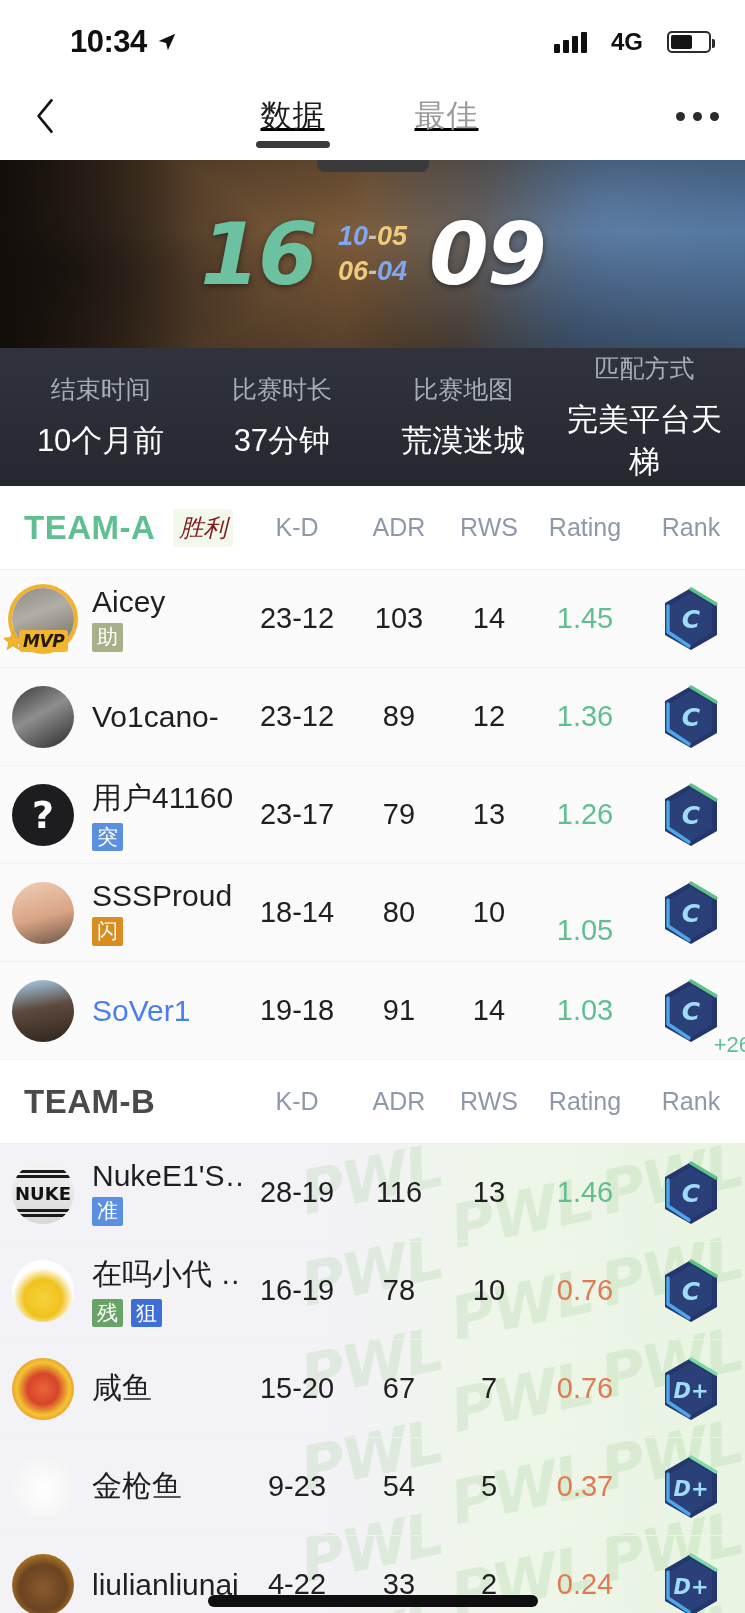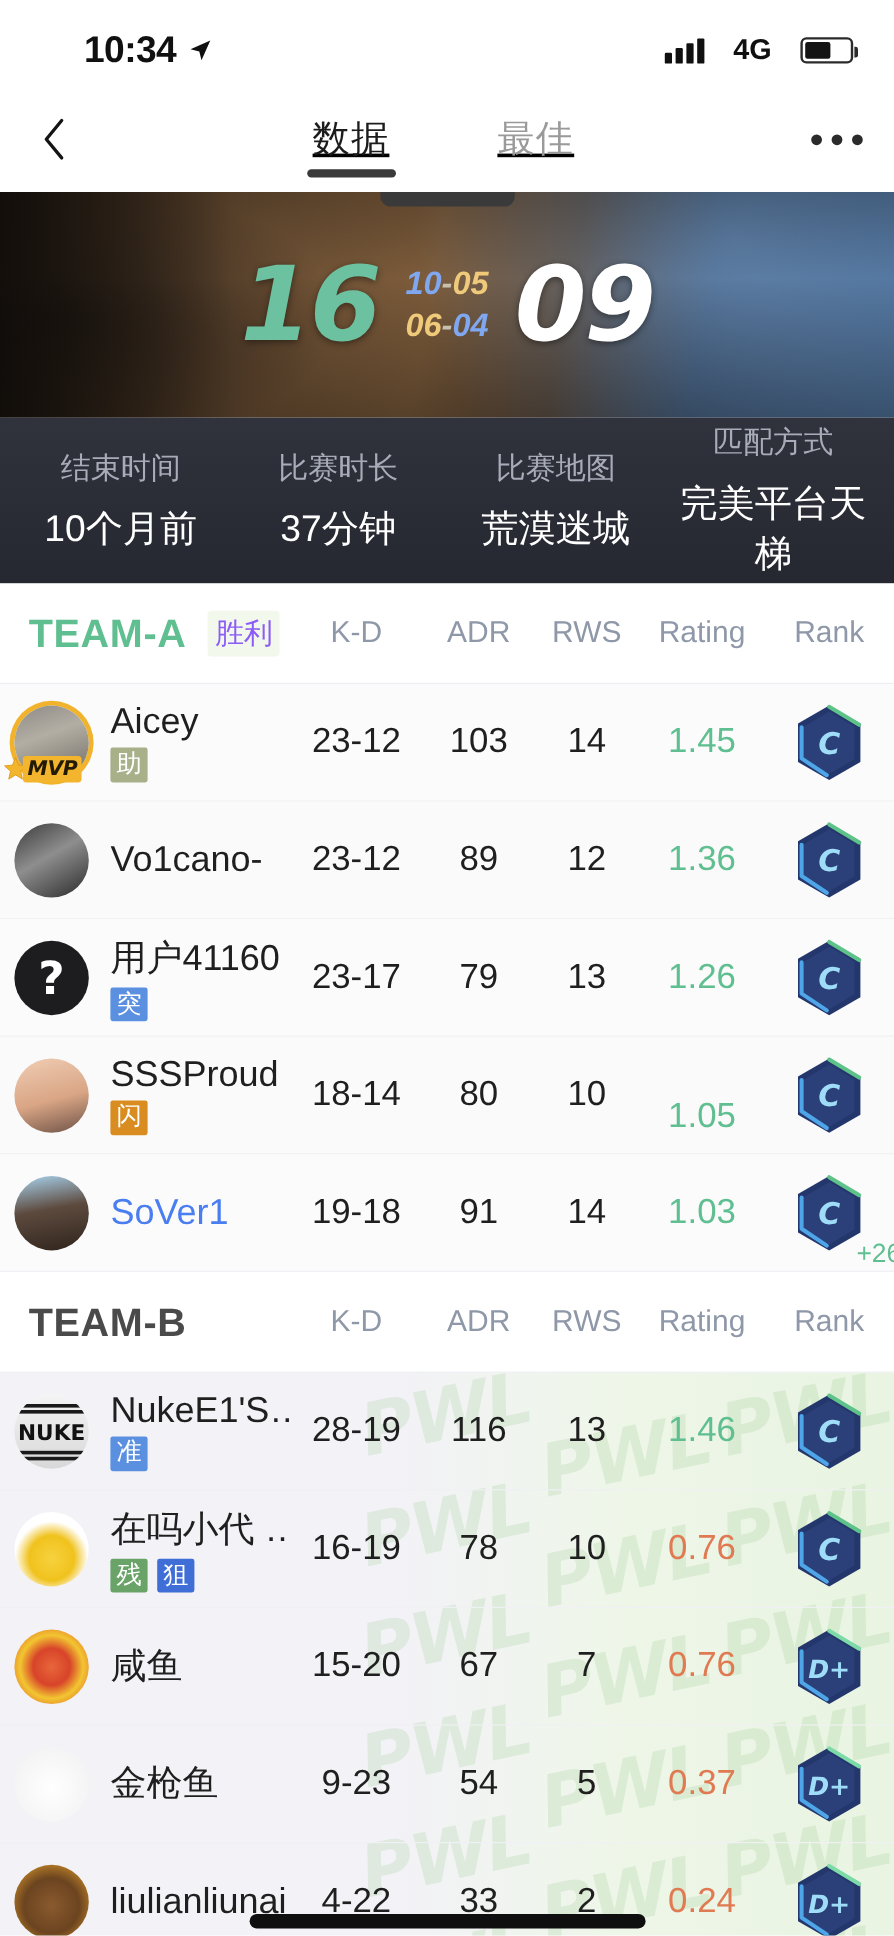--- a/index.html
+++ b/index.html
@@ -97,22 +97,22 @@
 
   
   .team-head{
     height:84px; display:flex; align-items:center; background:#fff;
     border-bottom:1px solid #eceef2;
   }
   .th-name{ font-size:33px; font-weight:700; letter-spacing:.5px; padding-left:24px; }
   .th-name.a{ color:#5fbf90;}
   .th-name.b{ color:#4a4a4a;}
   .th-win{
-    margin-left:18px; font-size:24px; color:#8b5cf6; background:#f2f8ec;
-    padding:3px 6px; border-radius:3px;
+    margin-left:18px; font-size:24px; color:#7f1d1d; background:#f2f8ec;
+    padding:3px 6px; border-radius:3px;font-style:italic;
   }
   .th-cols{ margin-left:auto; display:flex; }
   .th-cols span{ font-size:25px; color:#8e98a8; text-align:center; display:block;}
   .c-kd{ width:112px;}
   .c-adr{ width:92px;}
   .c-rws{ width:88px;}
   .c-rat{ width:104px;}
   .c-rank{ width:108px;}
 
   

